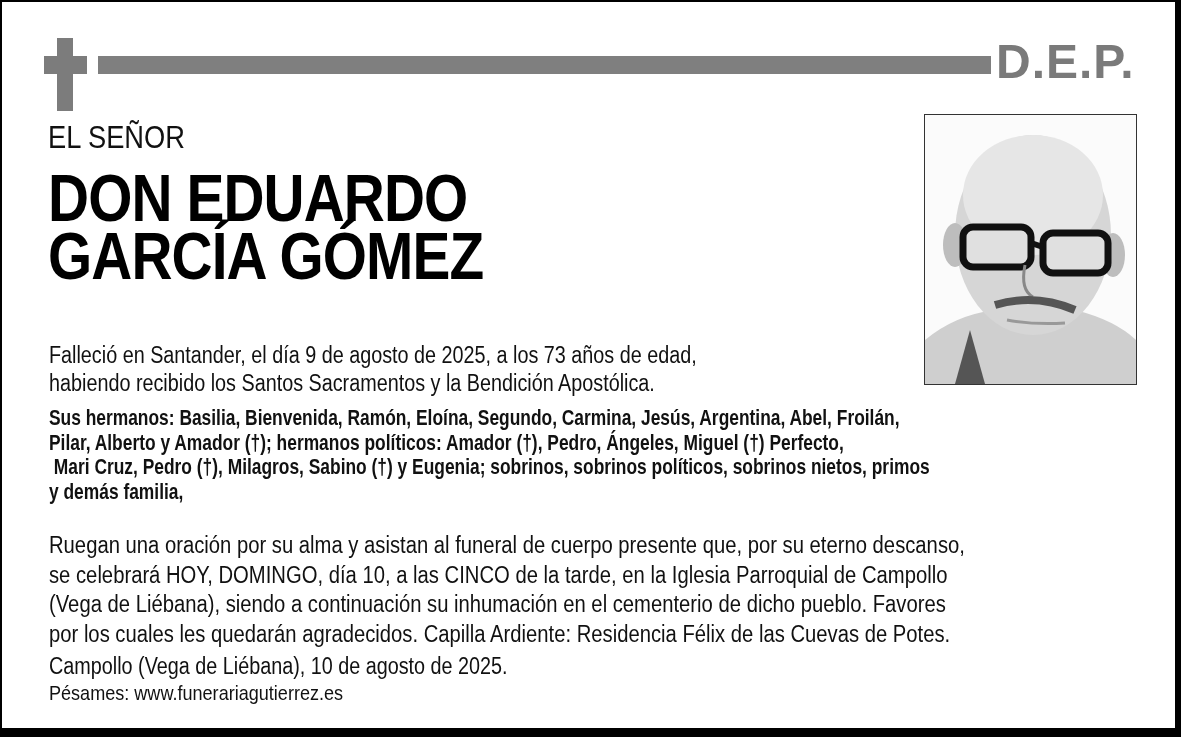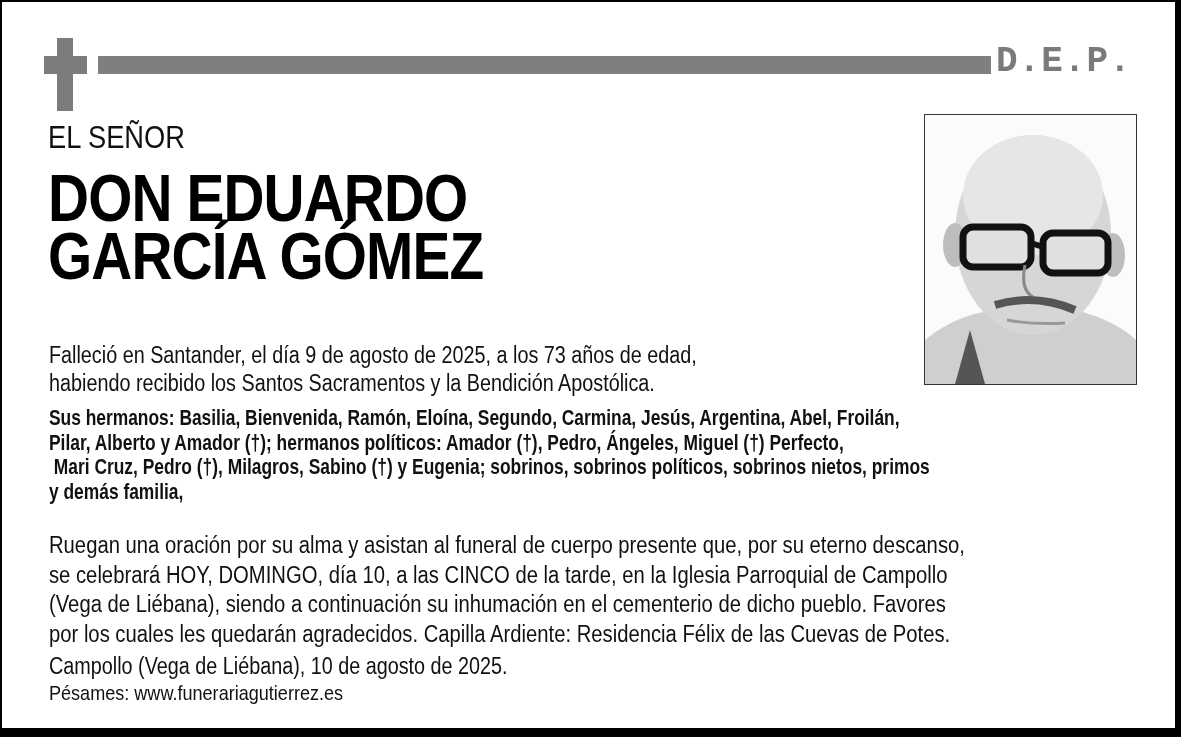--- a/index.html
+++ b/index.html
@@ -10,21 +10,21 @@
       border-top: 2px solid #000; border-left: 2px solid #000;
       border-right: 6px solid #000; border-bottom: 9px solid #000;
       background: #fff;
     }
     .cross { position: absolute; }
     .cross .v { position: absolute; left: 55px; top: 36px; width: 16px; height: 73px; background: #7c7c7c; }
     .cross .h { position: absolute; left: 42px; top: 54px; width: 43px; height: 18px; background: #7c7c7c; }
     .rule { position: absolute; left: 96px; top: 54px; width: 893px; height: 18px; background: #7f7f7f; }
     .dep {
       position: absolute; left: 994px; top: 40px;
-      font-family: Liberation Mono, monospace; font-weight: bold; font-size: 36px;
+      font-family: Liberation Sans, sans-serif; font-weight: bold; font-size: 48px;
       color: #7a7a7a; letter-spacing: 1px; line-height: 40px;
     }
     .title-small {
       position: absolute; left: 46px; top: 116px;
       font-family: "Liberation Sans", sans-serif; font-size: 31px; color: #111;
       transform: scaleX(0.88); transform-origin: left top; line-height: 40px;
     }
     .name {
       position: absolute; left: 46px; top: 167px;
       font-family: "Liberation Sans", sans-serif; font-weight: 900; font-size: 66px;

